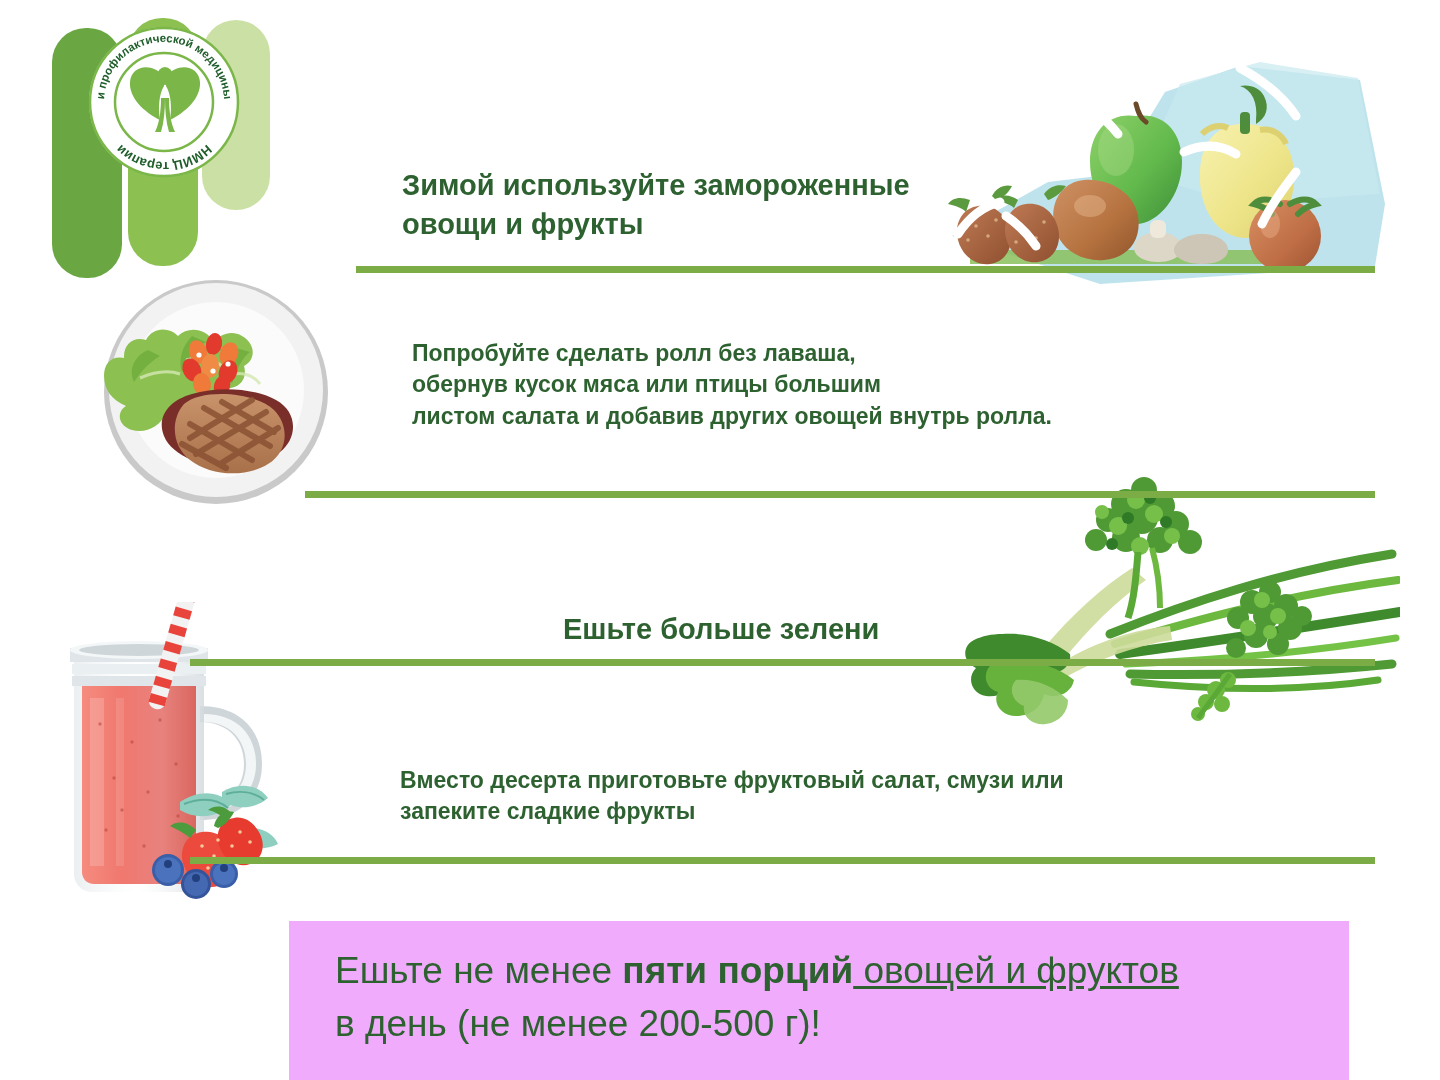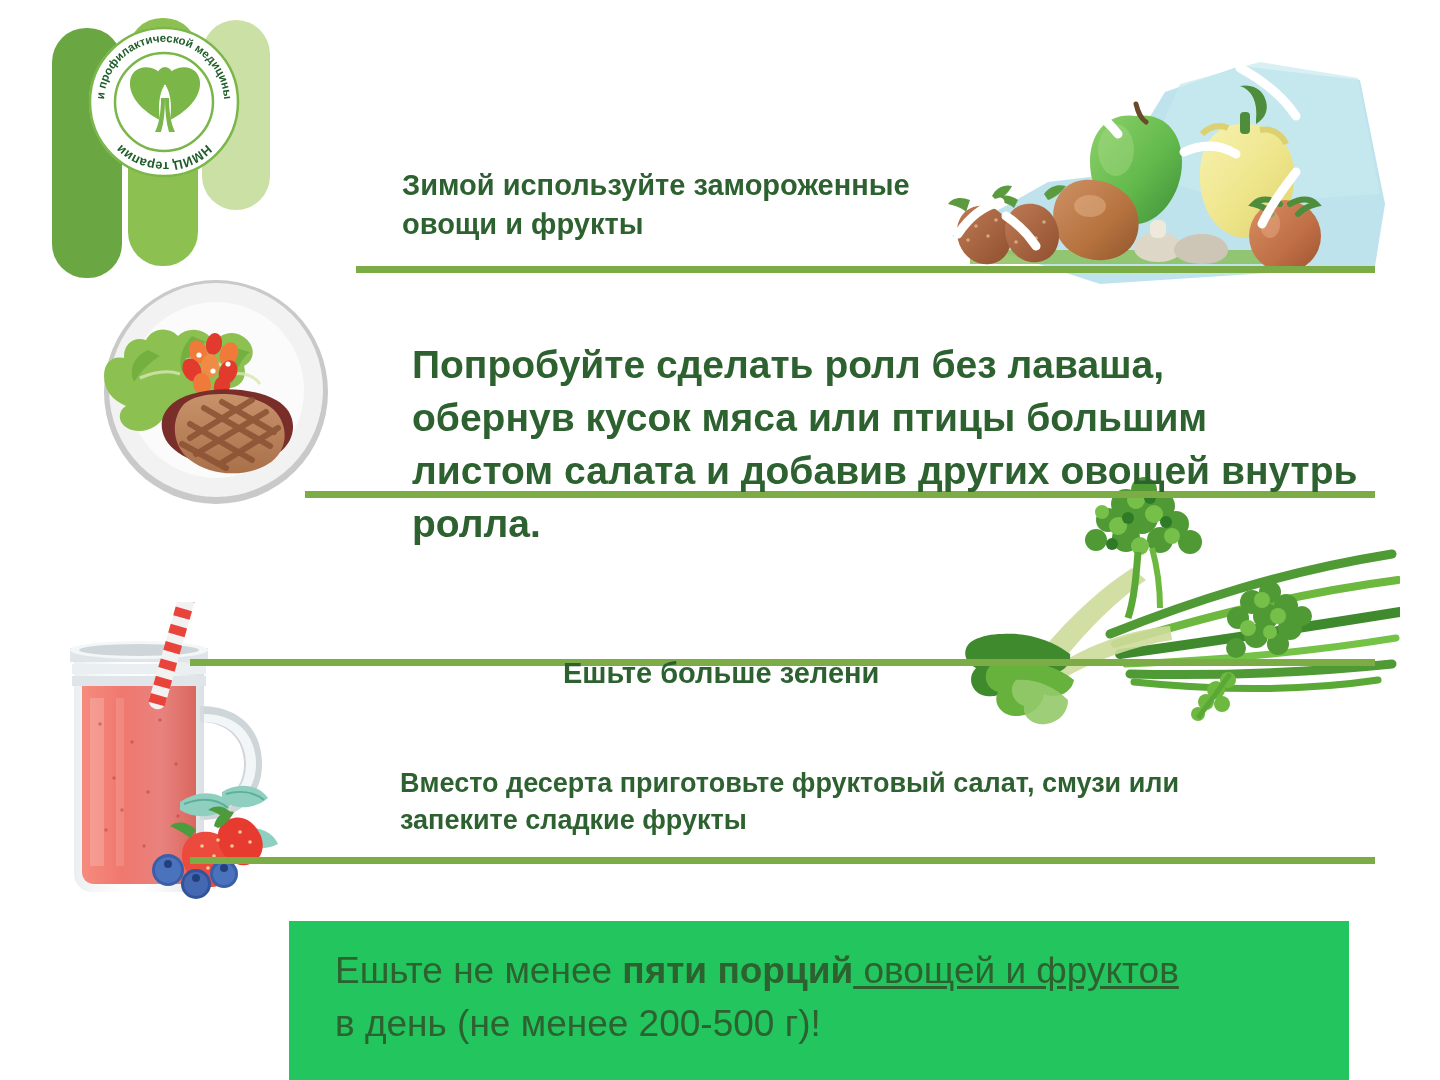--- a/index.html
+++ b/index.html
@@ -51,32 +51,32 @@
 
   
   .tip {
     position: absolute;
     color: #2d6130;
     font-weight: bold;
     line-height: 1.36;
     white-space: pre-line;
   }
   .tip-1 { left: 362px; top: 166px; font-size: 29px; margin-left: 40px; }
-  .tip-2 { left: 412px; top: 338px; font-size: 39px; }
-  .tip-3 { left: 563px; top: 610px; font-size: 29px; margin-top: 44px; }
-  .tip-4 { left: 400px; top: 765px; font-size: 27px; }
+  .tip-2 { left: 412px; top: 338px; font-size: 23px; }
+  .tip-3 { left: 563px; top: 610px; font-size: 29px; }
+  .tip-4 { left: 400px; top: 765px; font-size: 23px; }
 
   
   .banner {
     position: absolute;
     left: 289px;
     top: 921px;
     width: 1060px;
     height: 159px;
-    background: #22c55e;
+    background: #f0abfc;
   }
   .banner-text {
     position: absolute;
     left: 46px;
     top: 24px;
     width: 1000px;
     color: #2d6130;
     font-size: 37px;
     line-height: 1.42;
   }

